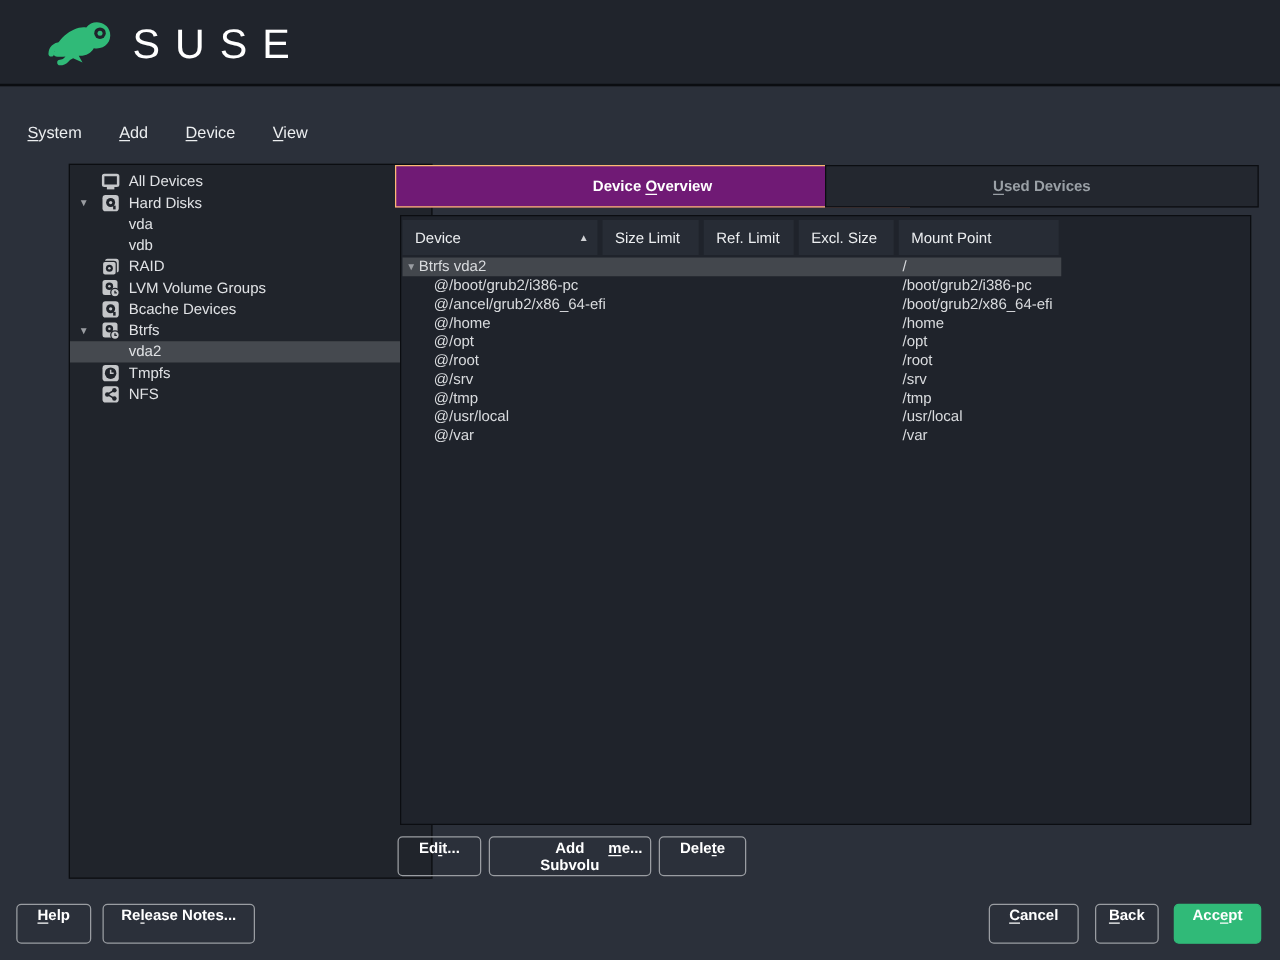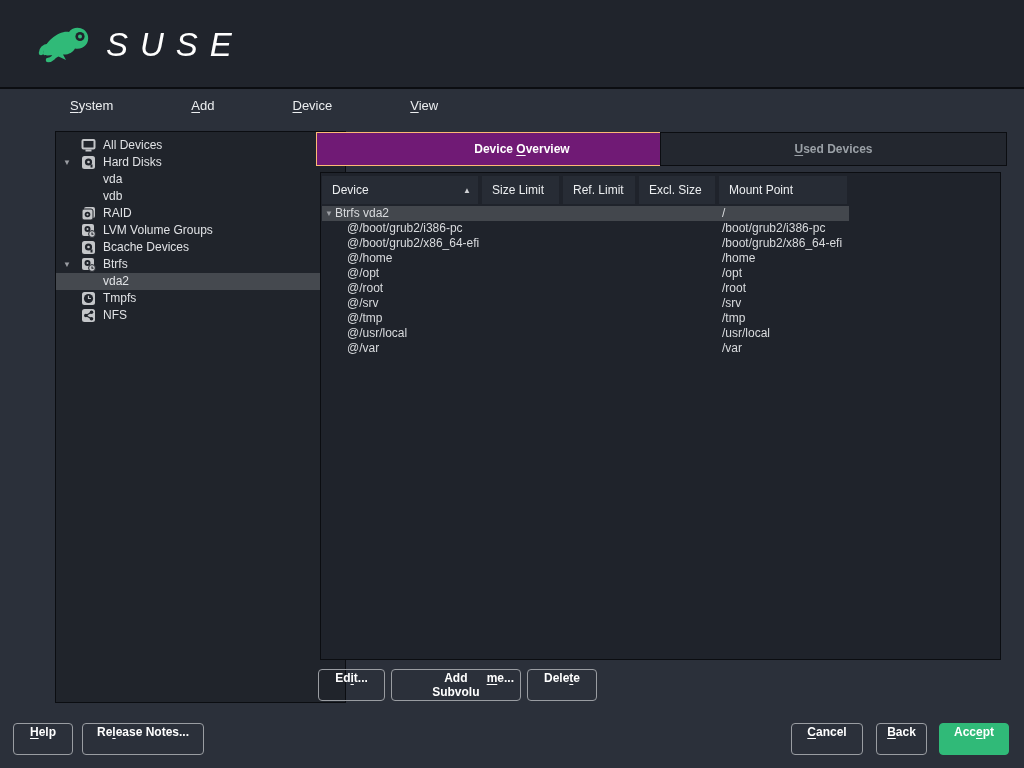--- a/index.html
+++ b/index.html
@@ -5,27 +5,27 @@
   html,body{margin:0;padding:0;}
   body{
     width:1024px;height:768px;position:relative;overflow:hidden;
     background:#2b303a;
     font-family:"Liberation Sans",sans-serif;
     -webkit-font-smoothing:antialiased;
   }
   u{text-decoration:underline;text-decoration-thickness:1px;text-underline-offset:2px;}
 
   
-  .banner{position:absolute;left:0;top:0;width:1024px;height:89px;background:#20242c;border-bottom:2px solid #0b0d11;box-sizing:border-box;display:flex;align-items:center;font-style:italic;}
+  .banner{position:absolute;left:0;top:0;width:1024px;height:69px;background:#20242c;border-bottom:2px solid #0b0d11;box-sizing:border-box;display:flex;align-items:center;}
   .logo{display:flex;align-items:center;gap:14px;margin-left:30px;}
   .brand{color:#ffffff;font-size:33px;letter-spacing:12px;font-weight:500;line-height:1;padding-top:2px;}
 
   
   .menubar{position:absolute;left:22px;top:98px;display:flex;gap:30px;font-size:13px;color:#eceef0;}
-  .menu-item{cursor:default;margin-left:48px;}
+  .menu-item{cursor:default;}
 
   
   .sidebar{position:absolute;left:20px;top:131px;width:291px;height:572px;background:#20242b;border:1px solid #0b0d11;box-sizing:border-box;padding-top:5px;margin-left:35px;}
   .tree-row{position:relative;height:17px;font-size:12px;color:#e0e2e5;line-height:17px;}
   .tree-row.selected{background:#45494f;}
   .expander{position:absolute;left:7px;top:0;font-size:8px;color:#9a9da2;line-height:17px;}
   .tree-icon{position:absolute;left:25px;top:1px;width:15px;height:15px;}
   .tree-label{position:absolute;left:47px;top:0;white-space:nowrap;}
 
   
@@ -214,21 +214,21 @@
     <div class="trow selected">
       <span class="row-expander">▼</span>
       <span class="cell-device parent">Btrfs vda2</span>
       <span class="cell-mount">/</span>
     </div>
     <div class="trow">
       <span class="cell-device child">@/boot/grub2/i386-pc</span>
       <span class="cell-mount">/boot/grub2/i386-pc</span>
     </div>
     <div class="trow">
-      <span class="cell-device child">@/boot/grub2/x86_64-efi</span>
+      <span class="cell-device child">@/ancel/grub2/x86_64-efi</span>
       <span class="cell-mount">/boot/grub2/x86_64-efi</span>
     </div>
     <div class="trow">
       <span class="cell-device child">@/home</span>
       <span class="cell-mount">/home</span>
     </div>
     <div class="trow">
       <span class="cell-device child">@/opt</span>
       <span class="cell-mount">/opt</span>
     </div>

